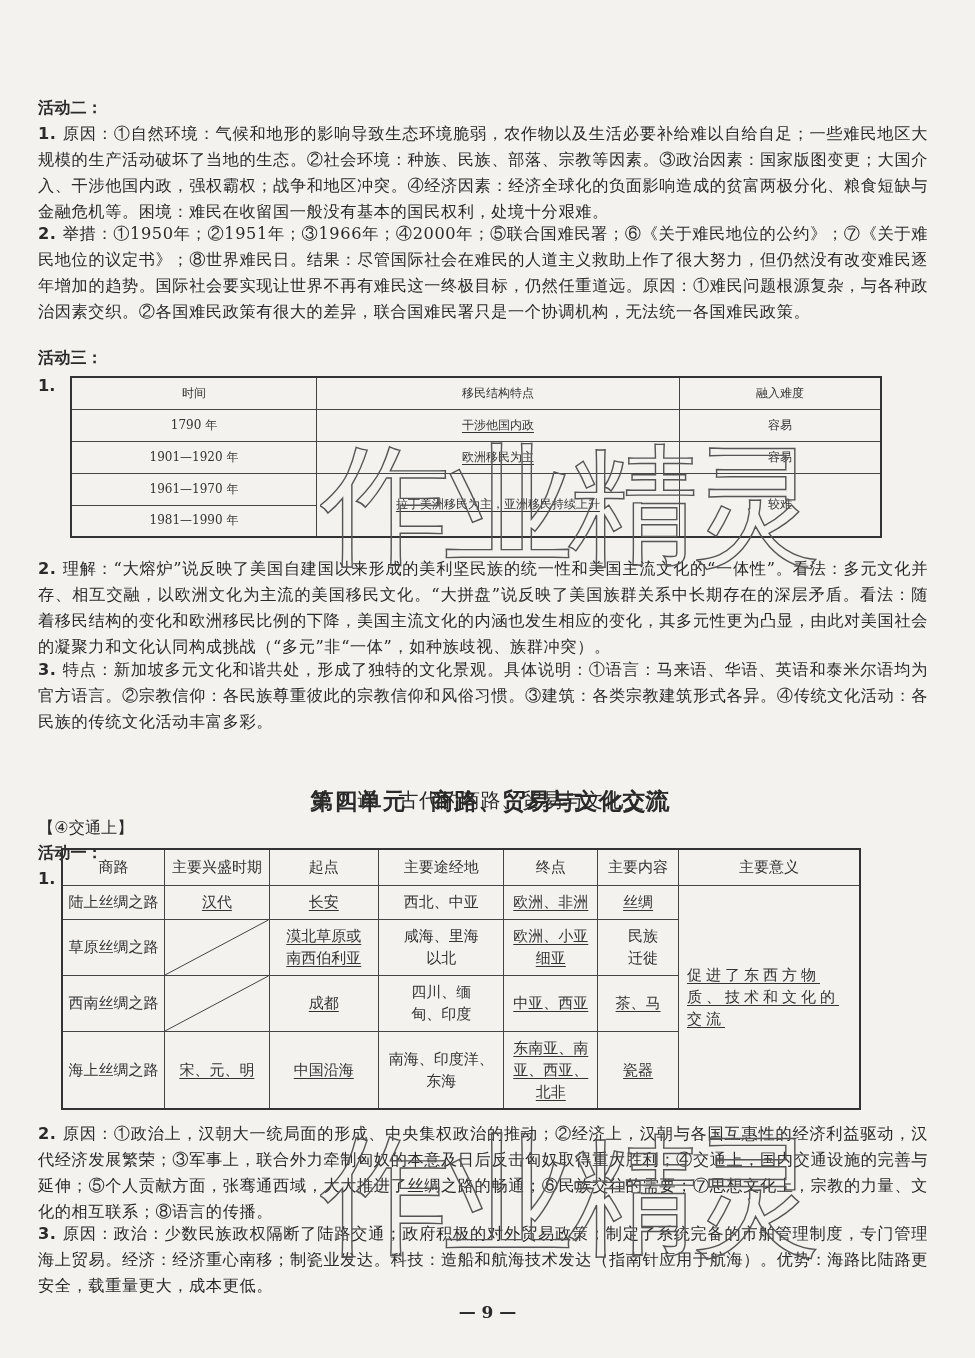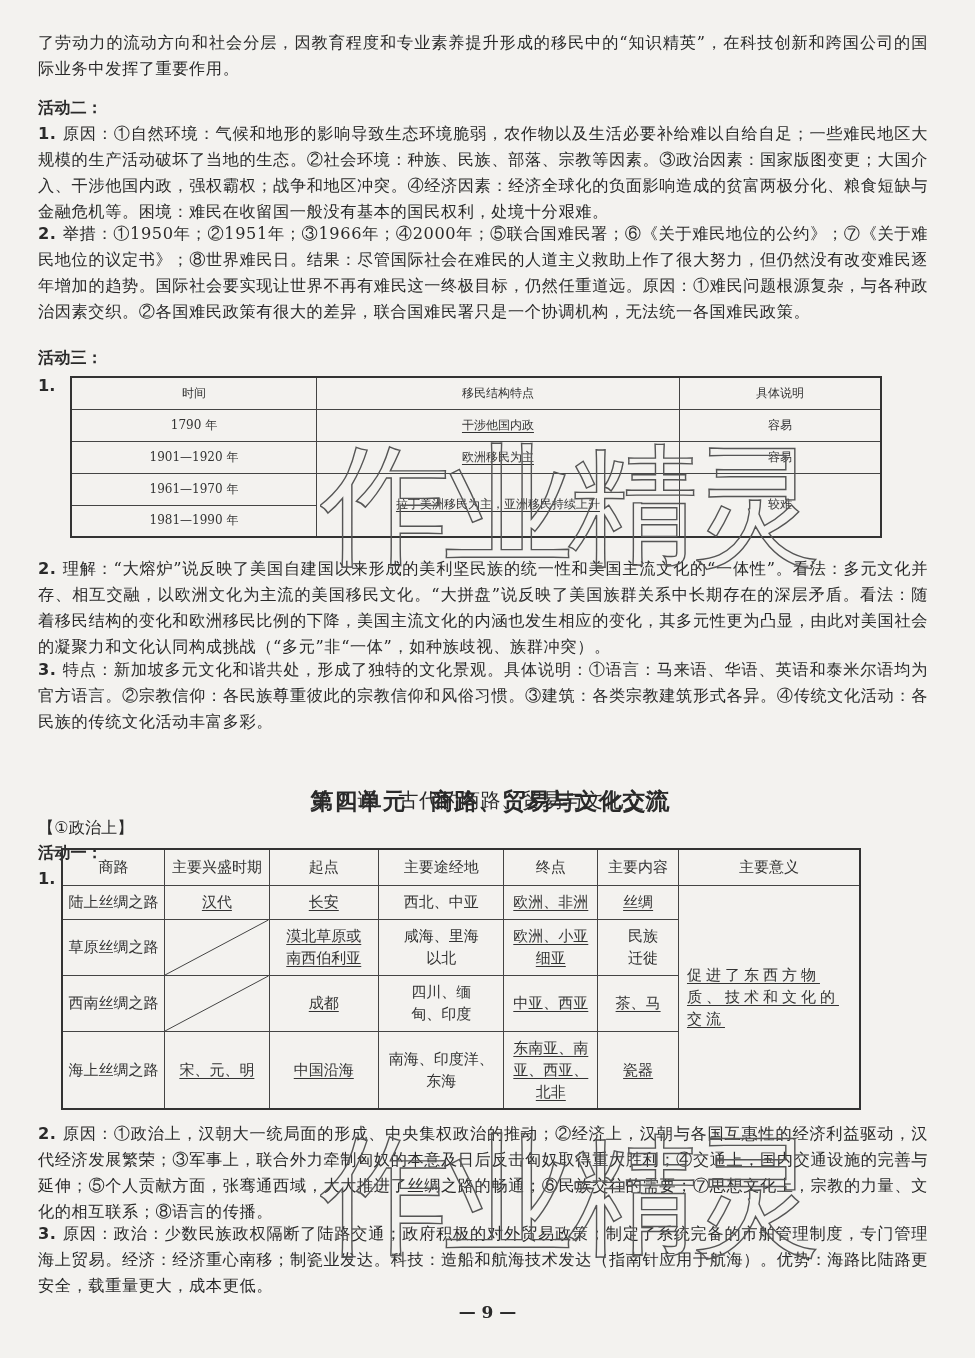--- a/index.html
+++ b/index.html
@@ -31,21 +31,20 @@
   .diag { position: relative; }
   .diag svg { position: absolute; left: 0; top: 0; width: 100%; height: 100%; }
   .pageno { position: absolute; top: 1302px; left: 0; width: 975px; text-align: center; font-size: 17px; font-weight: bold; }
   .wm { position: absolute; pointer-events: none; }
 </style>
 </head>
 <body>
 
 <div class="page">
 
-  <div class="para" style="top:30px;">了劳动力的流动方向和社会分层，因教育程度和专业素养提升形成的移民中的“知识精英”，在科技创新和跨国公司的国际业务中发挥了重要作用。</div>
 
   <div class="hd" style="top:97px;">活动二：</div>
 
   <div class="para" style="top:121px;">
     <span class="num">1.</span><span>原因：①自然环境：气候和地形的影响导致生态环境脆弱，农作物以及生活必要补给难以自给自足；一些难民地区大规模的生产活动破坏了当地的生态。②社会环境：种族、民族、部落、宗教等因素。③政治因素：国家版图变更；大国介入、干涉他国内政，强权霸权；战争和地区冲突。④经济因素：经济全球化的负面影响造成的贫富两极分化、粮食短缺与金融危机等。困境：难民在收留国一般没有基本的国民权利，处境十分艰难。</span>
   </div>
 
   <div class="para" style="top:221px;">
     <span class="num">2.</span><span>举措：①1950年；②1951年；③1966年；④2000年；⑤联合国难民署；⑥《关于难民地位的公约》；⑦《关于难民地位的议定书》；⑧世界难民日。结果：尽管国际社会在难民的人道主义救助上作了很大努力，但仍然没有改变难民逐年增加的趋势。国际社会要实现让世界不再有难民这一终极目标，仍然任重道远。原因：①难民问题根源复杂，与各种政治因素交织。②各国难民政策有很大的差异，联合国难民署只是一个协调机构，无法统一各国难民政策。</span>
   </div>
@@ -56,21 +55,21 @@
   <table class="t1">
     <colgroup>
         <col style="width:246px">
         <col style="width:364px">
         <col style="width:202px">
       </colgroup>
     <tbody>
         <tr style="height:32px">
       <td>时间</td>
       <td>移民结构特点</td>
-      <td>具体说明</td>
+      <td>融入难度</td>
     </tr>
     <tr style="height:32px">
       <td>1790 年</td>
       <td><u>干涉他国内政</u></td>
       <td>容易</td>
     </tr>
     <tr style="height:32px">
       <td>1901—1920 年</td>
       <td><u>欧洲移民为主</u></td>
       <td>容易</td>
@@ -90,21 +89,21 @@
     <span class="num">2.</span><span>理解：“大熔炉”说反映了美国自建国以来形成的美利坚民族的统一性和美国主流文化的“一体性”。看法：多元文化并存、相互交融，以欧洲文化为主流的美国移民文化。“大拼盘”说反映了美国族群关系中长期存在的深层矛盾。看法：随着移民结构的变化和欧洲移民比例的下降，美国主流文化的内涵也发生相应的变化，其多元性更为凸显，由此对美国社会的凝聚力和文化认同构成挑战（“多元”非“一体”，如种族歧视、族群冲突）。</span>
   </div>
 
   <div class="para" style="top:657px;">
     <span class="num">3.</span><span>特点：新加坡多元文化和谐共处，形成了独特的文化景观。具体说明：①语言：马来语、华语、英语和泰米尔语均为官方语言。②宗教信仰：各民族尊重彼此的宗教信仰和风俗习惯。③建筑：各类宗教建筑形式各异。④传统文化活动：各民族的传统文化活动丰富多彩。</span>
   </div>
 
   <div class="title1">第四单元　商路、贸易与文化交流</div>
   <div class="title2">第 9 课　古代的商路、贸易与文化交流</div>
 
-  <div class="hd" style="top:817px; font-weight:normal;">【①政治上】</div>
+  <div class="hd" style="top:817px; font-weight:normal;">【④交通上】</div>
   <div class="hd" style="top:842px;">活动一：</div>
   <div class="hd" style="top:869px;">1.</div>
 
   <table class="t2">
     <colgroup>
       <col style="width:114px">
         <col style="width:114px">
         <col style="width:118px">
       <col style="width:132px">
         <col style="width:100px">

